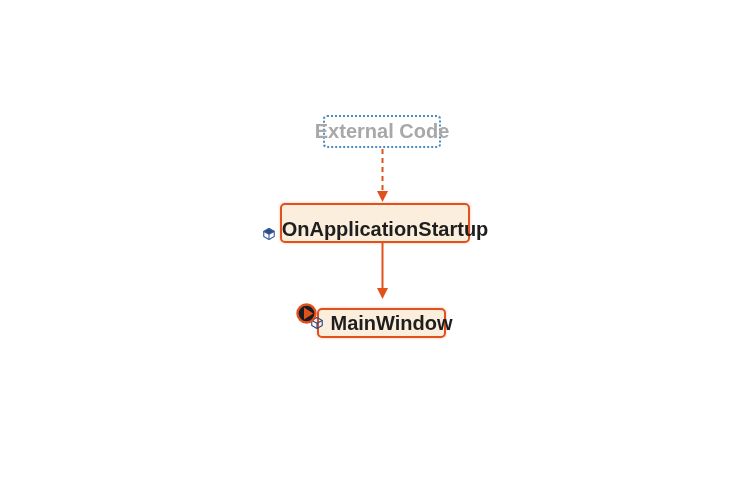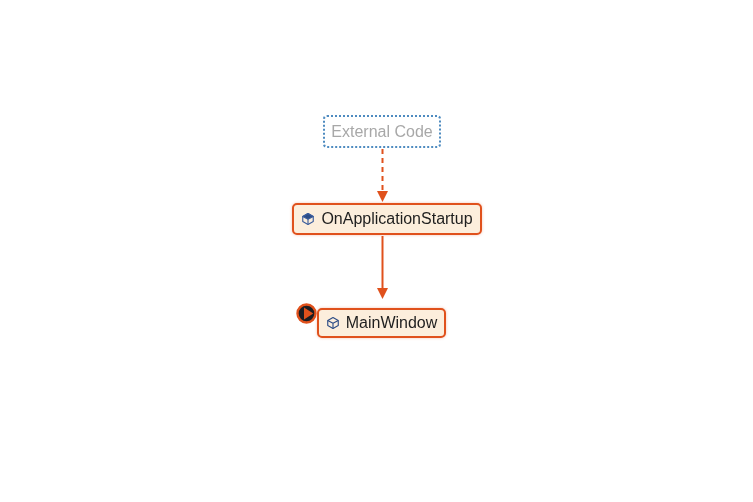--- a/index.html
+++ b/index.html
@@ -18,42 +18,43 @@
     pointer-events: none;
   }
   .overlay .edge { pointer-events: auto; }
   .node {
     position: absolute;
     box-sizing: border-box;
     display: flex;
     align-items: center;
     justify-content: center;
     gap: 6px;
-    font-size: 16px;
+    font-size: 20px;
     white-space: nowrap;
     cursor: default;
+    font-weight: bold;
   }
   .node-external {
     left: 323px; top: 115px;
     width: 118px; height: 33px;
     border: 2px dotted #4E8BC0;
     border-radius: 4px;
     background: #ffffff;
     color: #A8A8A8;
   }
   .node-orange {
     background: #FCEEDC;
     border: 2px solid #E0511C;
     border-radius: 5px;
     color: #1E1E1E;
     box-shadow: 0 0 3px rgba(224, 81, 28, 0.35);
   }
   .node-startup {
-    left: 292px; top: 203px;
-    width: 190px; height: 32px;
+    left: 280px; top: 203px;
+    width: 190px; height: 40px; align-items: flex-end;
   }
   .node-main {
     left: 317px; top: 308px;
     width: 129px; height: 30px;
   }
   .node .icon {
     display: inline-flex;
     flex: 0 0 auto;
     line-height: 0;
   }

